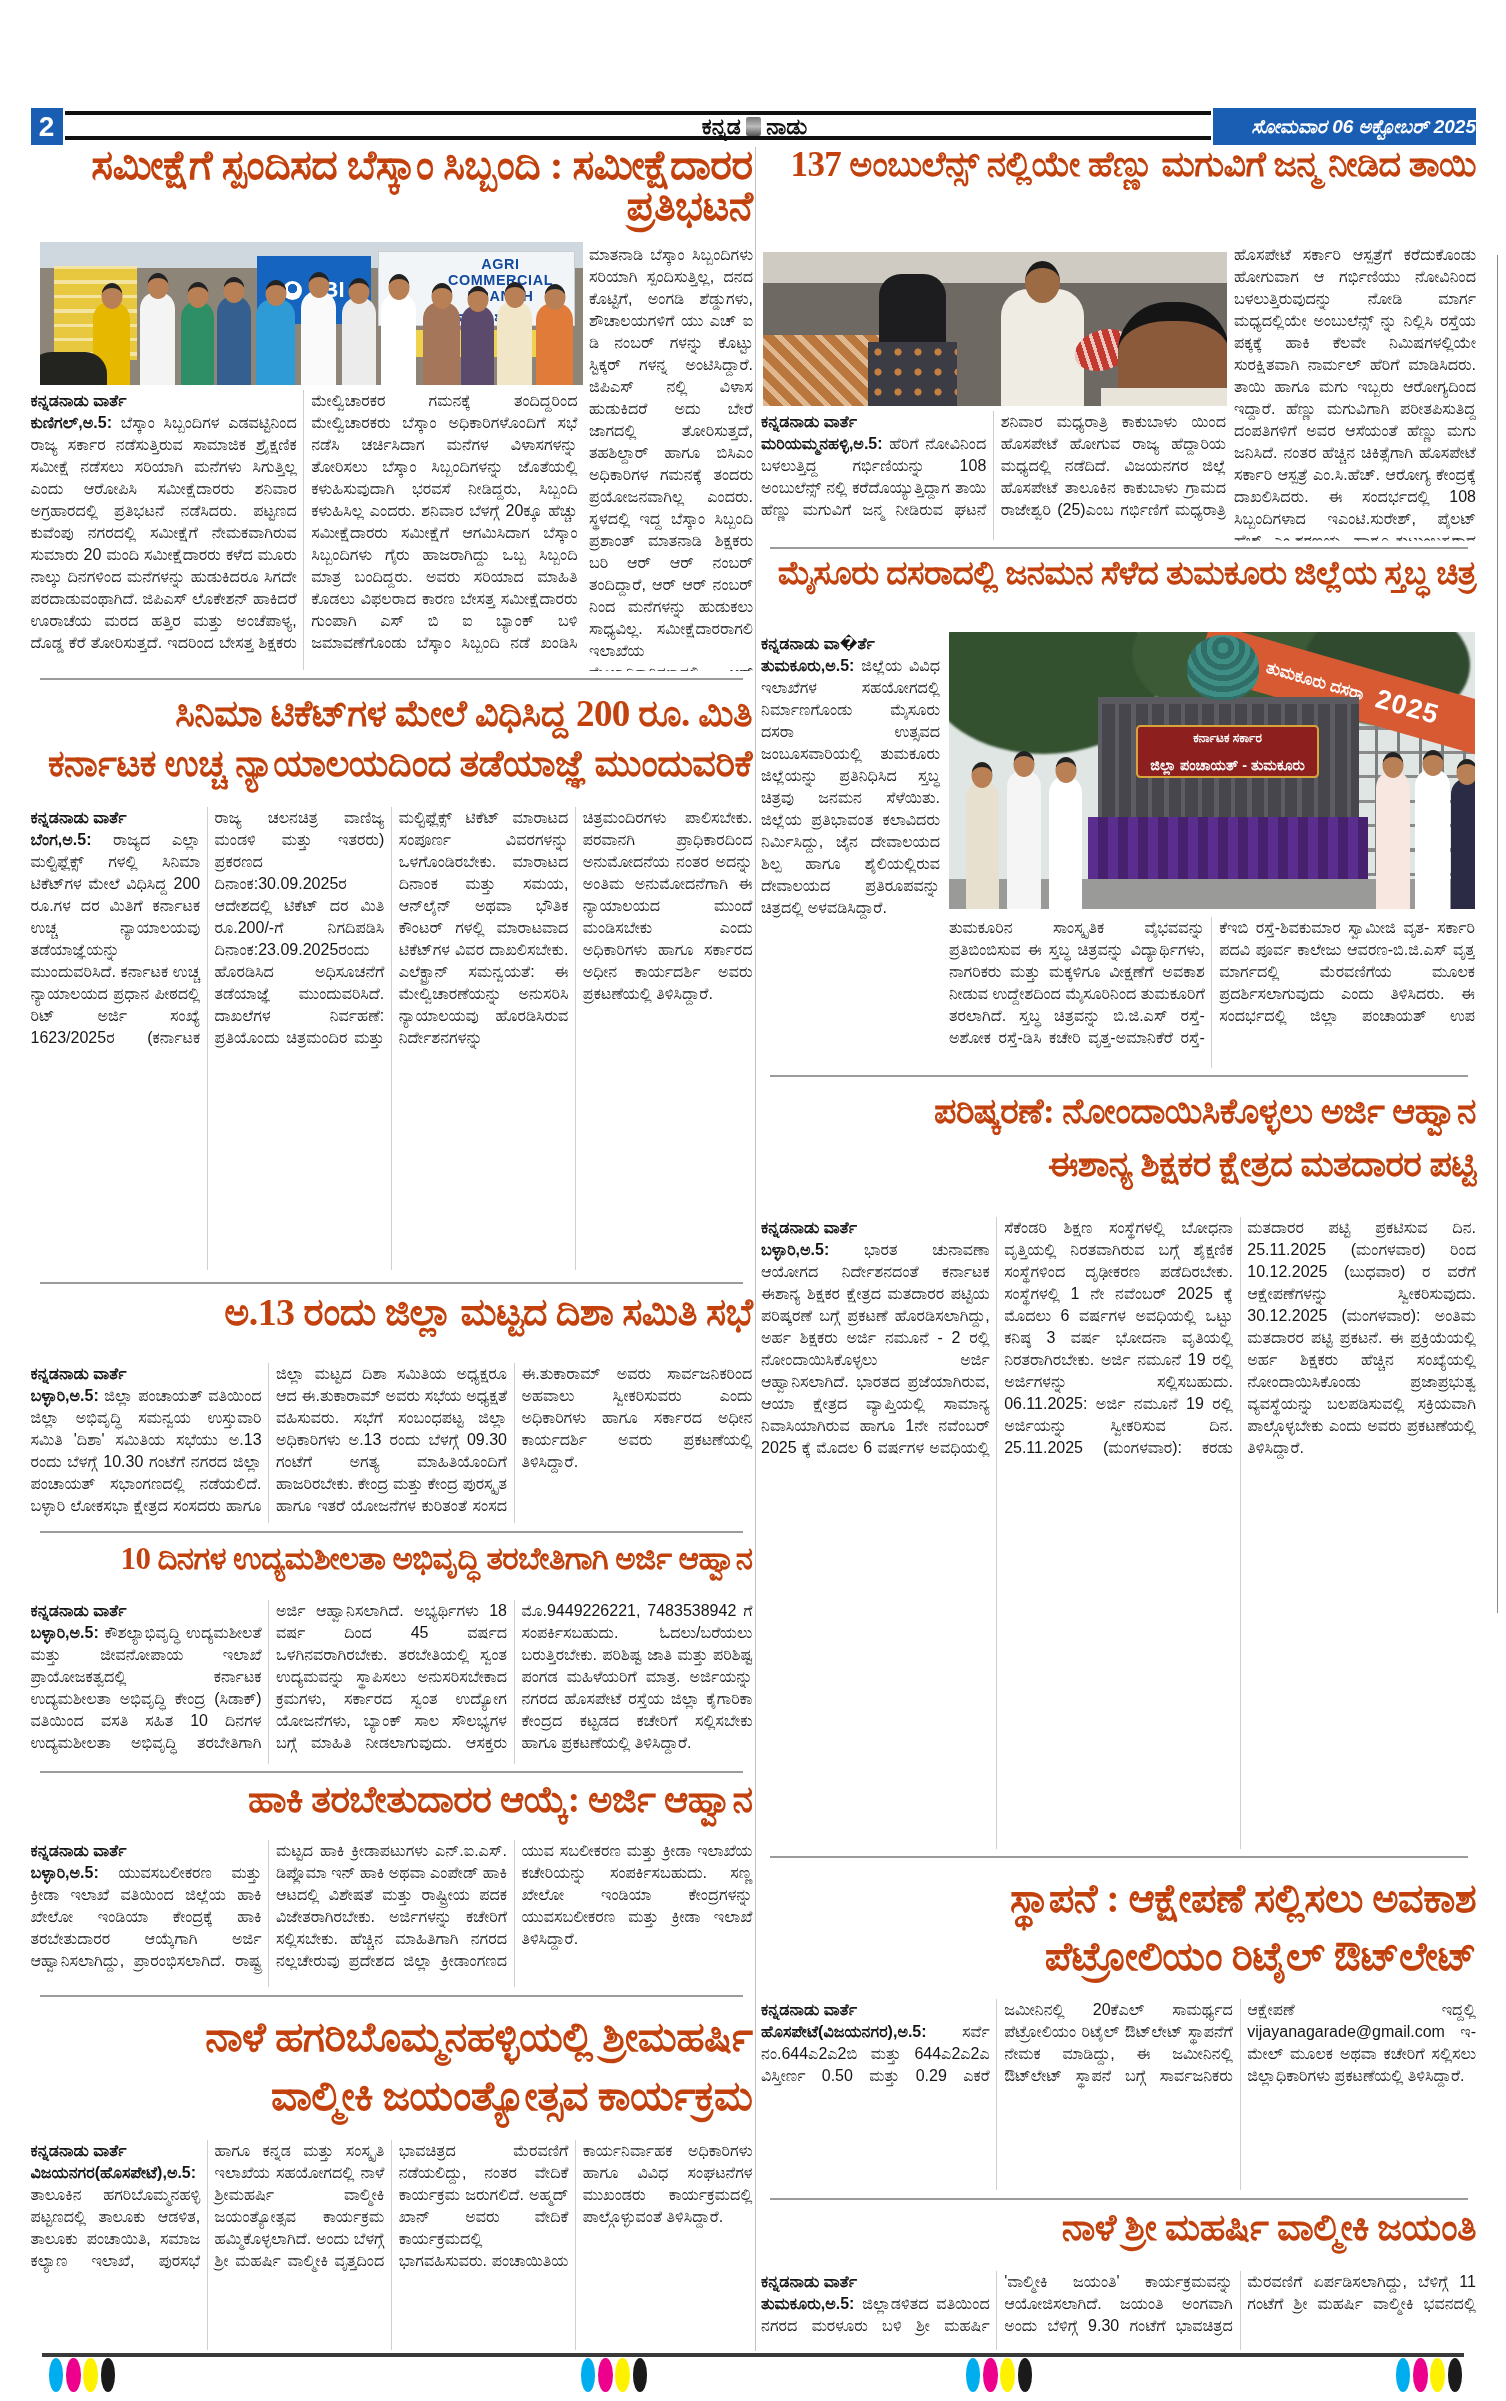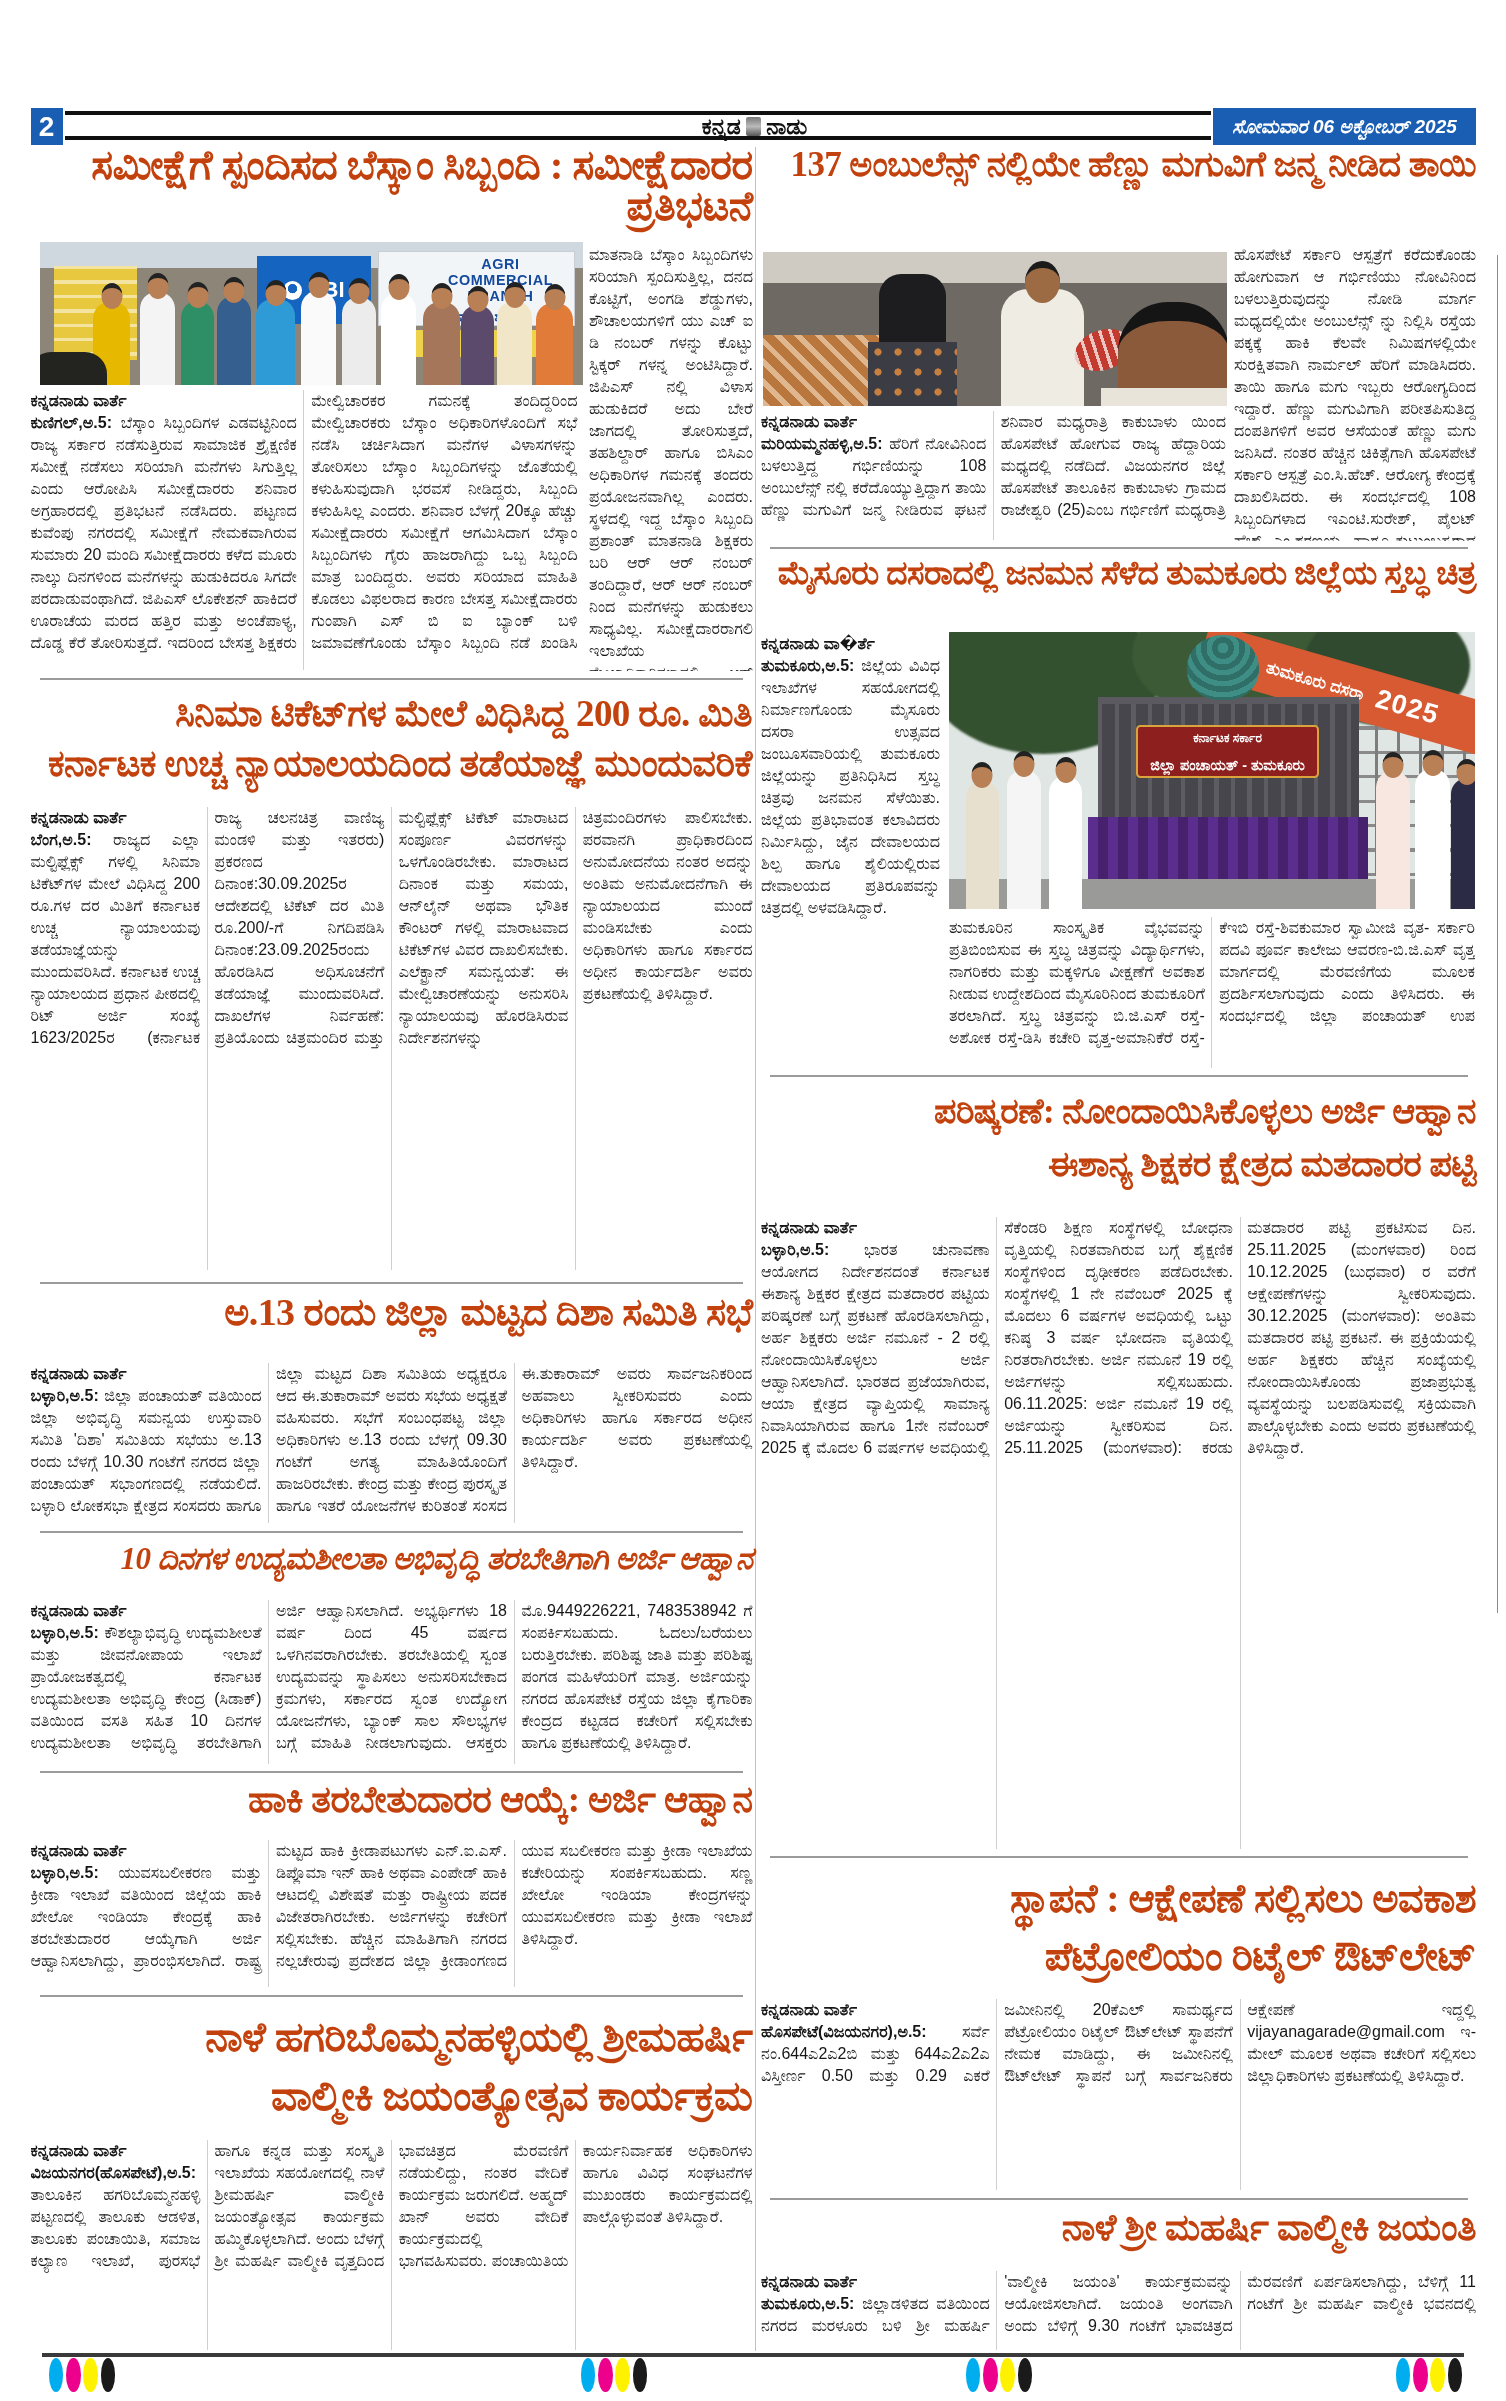--- a/index.html
+++ b/index.html
@@ -1,21 +1,21 @@
 <!DOCTYPE html>
 <html style="font-size:9px"><head>
 <meta charset="utf-8">
 <style>
   html,body{margin:0;padding:0;background:#e9e9e9;}
   .page{position:relative;width:1507px;height:2401px;background:#ffffff;overflow:hidden;
         font-family:"Liberation Sans","DejaVu Sans",sans-serif;color:#111;}
   
   .pgnum{position:absolute;left:30.5px;top:108px;width:32px;height:37px;display:flex;align-items:center;justify-content:center;
          color:#fff;font-size:28px;font-weight:bold;}
-  .datebox{position:absolute;left:1213px;top:108px;width:263px;height:37px;display:flex;align-items:center;justify-content:center;
+  .datebox{position:absolute;left:1213px;top:108px;width:263px;height:37px;display:flex;align-items:center;justify-content:flex-end;
          color:#fff;font-size:19px;font-weight:bold;font-style:italic;}
   .hrule{position:absolute;left:65px;width:1146px;height:4.4px;background:#101010;}
   .masthead{position:absolute;left:599px;top:112px;width:311px;height:29px;display:flex;align-items:center;justify-content:center;
          gap:5.5px;font-size:22px;font-weight:bold;color:#111;}
   .mast-ico{width:14.4px;height:19px;background:linear-gradient(180deg,#777 0%,#bbb 50%,#555 100%);border-radius:2.2px;}
   
   .headL{position:absolute;text-align:right;font-weight:800;color:#c2410c;letter-spacing:-0.6px;
          font-family:"Liberation Serif","DejaVu Serif",serif;}
   .body{position:absolute;font-size:16px;line-height:22px;text-align:justify;color:#161616;
         column-gap:14.4px;column-rule:0.6px solid #cfcfcf;overflow:hidden;}
@@ -181,21 +181,21 @@
 
   <div class="headL" style="left:30.5px;top:1293px;width:722px;font-size:38px;line-height:1.0;">ಅ.13 ರಂದು ಜಿಲ್ಲಾ ಮಟ್ಟದ ದಿಶಾ ಸಮಿತಿ ಸಭೆ</div>
   <div class="body" style="left:30.5px;top:1363px;width:722px;height:160px;column-count:3;">
     <span class="byline">ಕನ್ನಡನಾಡು ವಾರ್ತೆ</span><br>
     <span class="dateline">ಬಳ್ಳಾರಿ,ಅ.5:</span>
     <span>ಜಿಲ್ಲಾ ಪಂಚಾಯತ್ ವತಿಯಿಂದ ಜಿಲ್ಲಾ ಅಭಿವೃದ್ಧಿ ಸಮನ್ವಯ ಉಸ್ತುವಾರಿ ಸಮಿತಿ 'ದಿಶಾ' ಸಮಿತಿಯ ಸಭೆಯು ಅ.13 ರಂದು ಬೆಳಗ್ಗೆ 10.30 ಗಂಟೆಗೆ ನಗರದ ಜಿಲ್ಲಾ ಪಂಚಾಯತ್ ಸಭಾಂಗಣದಲ್ಲಿ ನಡೆಯಲಿದೆ. ಬಳ್ಳಾರಿ ಲೋಕಸಭಾ ಕ್ಷೇತ್ರದ ಸಂಸದರು ಹಾಗೂ ಜಿಲ್ಲಾ ಮಟ್ಟದ ದಿಶಾ ಸಮಿತಿಯ ಅಧ್ಯಕ್ಷರೂ ಆದ ಈ.ತುಕಾರಾಮ್ ಅವರು ಸಭೆಯ ಅಧ್ಯಕ್ಷತೆ ವಹಿಸುವರು. ಸಭೆಗೆ ಸಂಬಂಧಪಟ್ಟ ಜಿಲ್ಲಾ ಅಧಿಕಾರಿಗಳು ಅ.13 ರಂದು ಬೆಳಗ್ಗೆ 09.30 ಗಂಟೆಗೆ ಅಗತ್ಯ ಮಾಹಿತಿಯೊಂದಿಗೆ ಹಾಜರಿರಬೇಕು. ಕೇಂದ್ರ ಮತ್ತು ಕೇಂದ್ರ ಪುರಸ್ಕೃತ ಹಾಗೂ ಇತರೆ ಯೋಜನೆಗಳ ಕುರಿತಂತೆ ಸಂಸದ ಈ.ತುಕಾರಾಮ್ ಅವರು ಸಾರ್ವಜನಿಕರಿಂದ ಅಹವಾಲು ಸ್ವೀಕರಿಸುವರು ಎಂದು ಅಧಿಕಾರಿಗಳು ಹಾಗೂ ಸರ್ಕಾರದ ಅಧೀನ ಕಾರ್ಯದರ್ಶಿ ಅವರು ಪ್ರಕಟಣೆಯಲ್ಲಿ ತಿಳಿಸಿದ್ದಾರೆ.</span>
   </div>
 
   <div class="thin" style="left:40px;top:1531px;width:703px;"></div>
 
-  <div class="headL" style="left:30.5px;top:1543px;width:722px;font-size:31px;line-height:1.0;font-style:italic;">10 ದಿನಗಳ ಉದ್ಯಮಶೀಲತಾ ಅಭಿವೃದ್ಧಿ ತರಬೇತಿಗಾಗಿ ಅರ್ಜಿ ಆಹ್ವಾನ</div>
+  <div class="headL" style="left:30.5px;top:1543px;width:722px;font-size:31px;line-height:1.0;">10 ದಿನಗಳ ಉದ್ಯಮಶೀಲತಾ ಅಭಿವೃದ್ಧಿ ತರಬೇತಿಗಾಗಿ ಅರ್ಜಿ ಆಹ್ವಾನ</div>
   <div class="body" style="left:30.5px;top:1600px;width:722px;height:164px;column-count:3;">
     <span class="byline">ಕನ್ನಡನಾಡು ವಾರ್ತೆ</span><br>
     <span class="dateline">ಬಳ್ಳಾರಿ,ಅ.5:</span>
     <span>ಕೌಶಲ್ಯಾಭಿವೃದ್ಧಿ ಉದ್ಯಮಶೀಲತೆ ಮತ್ತು ಜೀವನೋಪಾಯ ಇಲಾಖೆ ಪ್ರಾಯೋಜಕತ್ವದಲ್ಲಿ ಕರ್ನಾಟಕ ಉದ್ಯಮಶೀಲತಾ ಅಭಿವೃದ್ಧಿ ಕೇಂದ್ರ (ಸಿಡಾಕ್) ವತಿಯಿಂದ ವಸತಿ ಸಹಿತ 10 ದಿನಗಳ ಉದ್ಯಮಶೀಲತಾ ಅಭಿವೃದ್ಧಿ ತರಬೇತಿಗಾಗಿ ಅರ್ಜಿ ಆಹ್ವಾನಿಸಲಾಗಿದೆ. ಅಭ್ಯರ್ಥಿಗಳು 18 ವರ್ಷ ದಿಂದ 45 ವರ್ಷದ ಒಳಗಿನವರಾಗಿರಬೇಕು. ತರಬೇತಿಯಲ್ಲಿ ಸ್ವಂತ ಉದ್ಯಮವನ್ನು ಸ್ಥಾಪಿಸಲು ಅನುಸರಿಸಬೇಕಾದ ಕ್ರಮಗಳು, ಸರ್ಕಾರದ ಸ್ವಂತ ಉದ್ಯೋಗ ಯೋಜನೆಗಳು, ಬ್ಯಾಂಕ್ ಸಾಲ ಸೌಲಭ್ಯಗಳ ಬಗ್ಗೆ ಮಾಹಿತಿ ನೀಡಲಾಗುವುದು. ಆಸಕ್ತರು ಮೊ.9449226221, 7483538942 ಗೆ ಸಂಪರ್ಕಿಸಬಹುದು. ಓದಲು/ಬರೆಯಲು ಬರುತ್ತಿರಬೇಕು. ಪರಿಶಿಷ್ಟ ಜಾತಿ ಮತ್ತು ಪರಿಶಿಷ್ಟ ಪಂಗಡ ಮಹಿಳೆಯರಿಗೆ ಮಾತ್ರ. ಅರ್ಜಿಯನ್ನು ನಗರದ ಹೊಸಪೇಟೆ ರಸ್ತೆಯ ಜಿಲ್ಲಾ ಕೈಗಾರಿಕಾ ಕೇಂದ್ರದ ಕಟ್ಟಡದ ಕಚೇರಿಗೆ ಸಲ್ಲಿಸಬೇಕು ಹಾಗೂ ಪ್ರಕಟಣೆಯಲ್ಲಿ ತಿಳಿಸಿದ್ದಾರೆ.</span>
   </div>
 
   <div class="thin" style="left:40px;top:1771px;width:703px;"></div>
 
   <div class="headL" style="left:30.5px;top:1781px;width:722px;font-size:37px;line-height:1.0;">ಹಾಕಿ ತರಬೇತುದಾರರ ಆಯ್ಕೆ: ಅರ್ಜಿ ಆಹ್ವಾನ</div>
   <div class="body" style="left:30.5px;top:1840px;width:722px;height:147px;column-count:3;">

